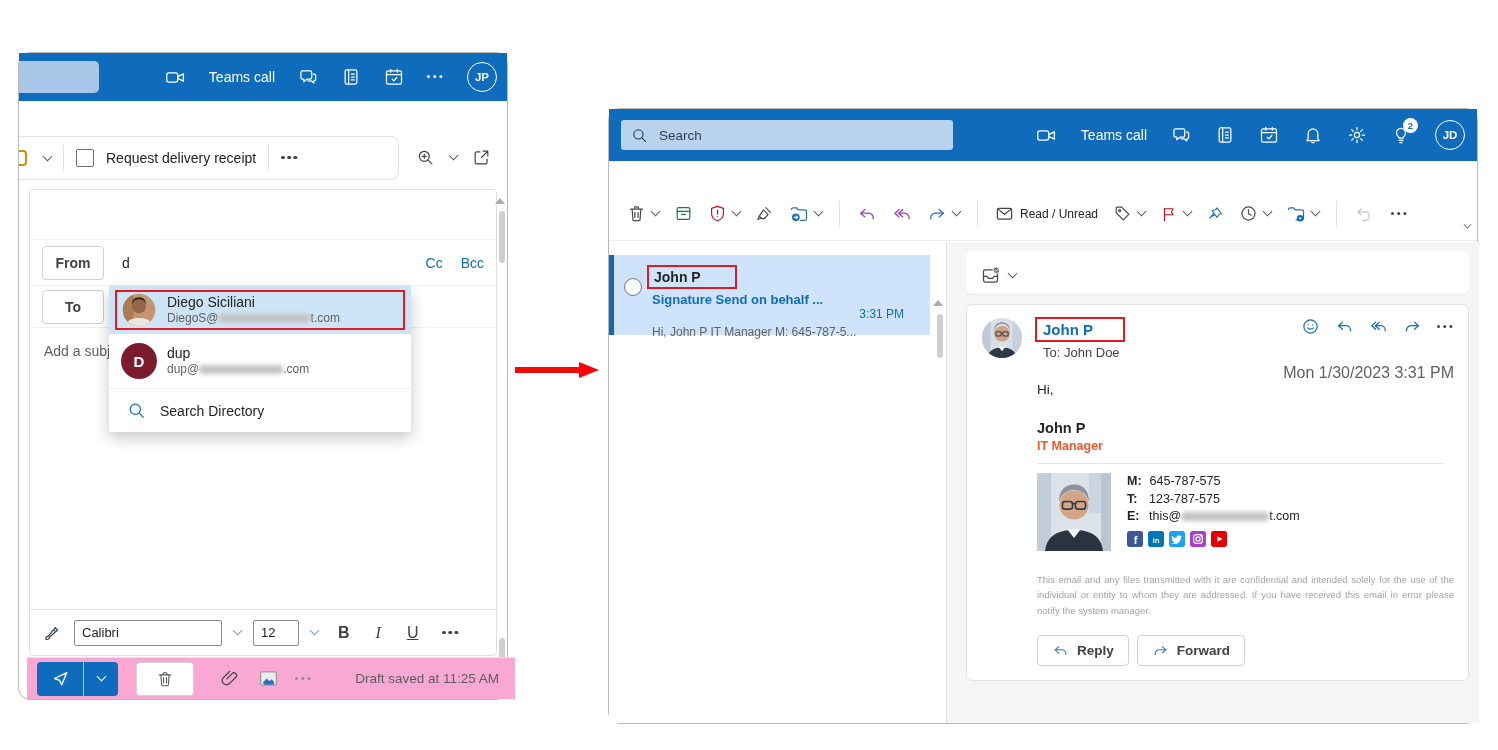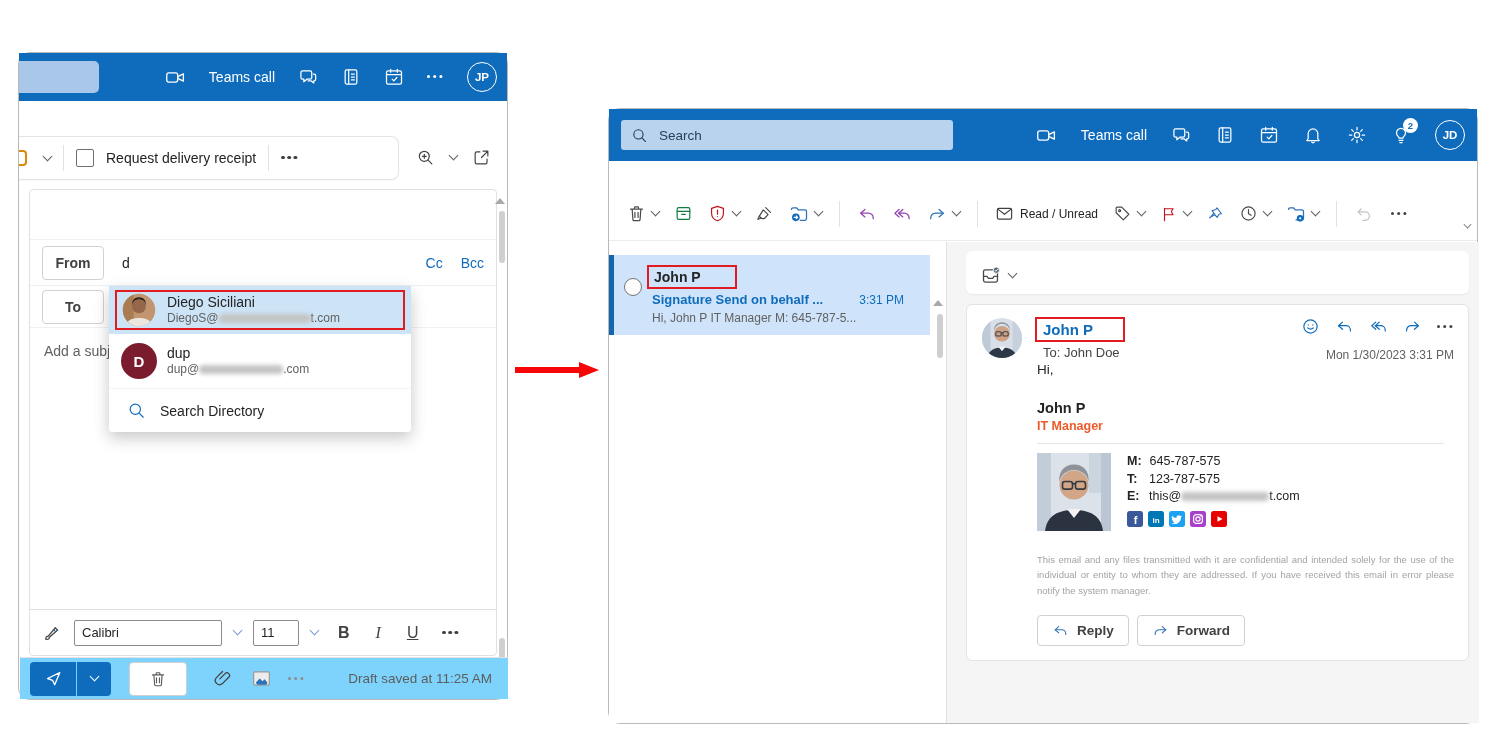--- a/index.html
+++ b/index.html
@@ -60,21 +60,21 @@
     display:flex;align-items:center;gap:12px;padding:0 12px;color:#424242;}
   .font-box{width:148px;height:26px;border:1px solid #8a8a8a;border-radius:2px;font-size:13px;
     color:#242424;display:flex;align-items:center;padding:0 7px;}
   .size-box{width:46px;height:26px;border:1px solid #8a8a8a;border-radius:2px;font-size:13px;
     color:#242424;display:flex;align-items:center;padding:0 7px;}
   .chev-blue{color:#7a9fd4;}
   .fmt-b{font-weight:bold;font-size:16px;color:#424242;}
   .fmt-i{font-style:italic;font-size:16px;font-family:"Liberation Serif",serif;color:#424242;}
   .fmt-u{text-decoration:underline;font-size:16px;color:#424242;}
 
-  .send-bar{position:absolute;left:1px;bottom:0;width:100%;height:42px;background:#7dd3fc;
+  .send-bar{position:absolute;left:8px;bottom:0;width:100%;height:42px;background:#f9a8d4;
     border-top:1px solid #e3e3e3;display:flex;align-items:center;padding:0 10px;gap:0;}
   .send-btn{width:46px;height:34px;background:#0f6cbd;border-radius:4px 0 0 4px;display:flex;
     align-items:center;justify-content:center;color:#fff;}
   .send-chev{width:34px;height:34px;background:#0f6cbd;border-radius:0 4px 4px 0;margin-left:1px;
     display:flex;align-items:center;justify-content:center;}
   .send-chev .chev{color:#fff;}
   .discard-btn{width:58px;height:34px;background:#fff;border:1px solid #d1d1d1;border-radius:4px;
     margin-left:18px;display:flex;align-items:center;justify-content:center;color:#5a5a5a;}
   .draft-txt{margin-left:auto;font-size:13.5px;color:#5d5d5d;padding-right:6px;white-space:nowrap;}
 
@@ -128,41 +128,41 @@
     background:#0f6cbd;border-radius:2px;}
   .tab.other{color:#616161;}
   .filter{margin-left:auto;display:flex;align-items:center;gap:7px;color:#424242;font-size:14px;}
   .mail-item{margin-top:3px;height:80px;background:#cfe4fa;border-left:5px solid #1467af;
     display:flex;align-items:flex-start;padding:10px 26px 0 10px;gap:10px;width:321px;}
   .unread-dot{width:18px;height:18px;border-radius:50%;border:1px solid #767676;background:#fdfdfd;
     flex:none;margin-top:13px;}
   .mi-body{flex:1;min-width:0;}
   .mi-sender{display:inline-block;font-size:14px;font-weight:bold;color:#242424;
     padding:2px 34px 2px 5px;margin-left:-5px;}
-  .mi-row2{display:flex;align-items:baseline;margin-top:3px;}
+  .mi-row2{display:flex;align-items:baseline;margin-top:3px;flex-direction:column;}
   .mi-subject{font-size:13px;font-weight:bold;color:#0f6cbd;white-space:nowrap;}
   .mi-time{margin-left:auto;font-size:12px;color:#0f6cbd;white-space:nowrap;}
   .mi-preview{font-size:12px;color:#616161;margin-top:4px;white-space:nowrap;}
 
   .readpane{flex:1;background:#f5f5f5;border-left:1px solid #e0e0e0;padding:9px 10px 0 19px;}
   .title-card{background:#fff;border-radius:6px;padding:9px 14px 8px;box-shadow:0 1px 2px rgba(0,0,0,.06);}
   .tc-row{display:flex;align-items:flex-start;}
   .rp-subject{font-size:19.5px;font-weight:bold;color:#2b2b2b;flex:1;letter-spacing:.1px;}
   .tc-zoom{display:flex;align-items:center;gap:9px;color:#424242;margin-top:6px;}
   .tc-icons{display:flex;align-items:center;gap:8px;margin-top:5px;color:#494949;}
 
   .msg-card{margin-top:10px;background:#fff;border:1px solid #e3e3e3;border-radius:6px;
     padding:12px 14px 14px;}
   .msg-head{display:flex;align-items:flex-start;gap:12px;}
   .mh-mid{flex:1;}
   .mh-name{display:inline-block;font-size:15px;font-weight:bold;color:#0f6cbd;padding:2px 30px 2px 6px;}
   .mh-to{font-size:13px;color:#424242;margin-top:3px;margin-left:8px;}
   .mh-right{text-align:right;}
   .mh-icons{display:flex;align-items:center;gap:15px;justify-content:flex-end;color:#0f6cbd;}
-  .mh-date{font-size:12px;color:#616161;margin-top:12px;white-space:nowrap;}
+  .mh-date{font-size:16px;color:#616161;margin-top:28px;white-space:nowrap;}
   .msg-body{margin-left:56px;margin-top:0;}
   .greet{font-size:13.5px;color:#242424;}
   .sig-name{font-size:14.5px;font-weight:bold;color:#242424;margin-top:23px;}
   .sig-title{font-size:12.5px;font-weight:bold;color:#ed5a29;margin-top:3px;}
   .sig-hr{border:none;border-top:1px solid #e6e6e6;margin:10px 10px 9px 0;}
   .sig-row{display:flex;gap:16px;}
   .contact-line{font-size:12.5px;color:#242424;line-height:17.5px;display:flex;gap:8px;}
   .contact-line b{min-width:14px;display:inline-block;}
   .social{display:flex;gap:5px;margin-top:5px;}
   .social .sq{width:16px;height:16px;border-radius:2px;flex:none;}
@@ -259,21 +259,21 @@
     </div>
     <div class="fmt-bar">
       <span>
         <svg class="s" width="20" height="20" viewBox="0 0 24 24">
             <path d="M4.5 19.5c0-2.8 1-3.8 3-3.8l8.5-10 2.8 2.8-10 8.5c0 2-1 3-4.3 2.5z"></path>
             <path d="M14.5 8.5l1.5 1.5" stroke="#0f6cbd"></path>
           </svg>
       </span>
       <span class="font-box">Calibri</span>
       <span class="chev chev-blue"></span>
-      <span class="size-box">11</span>
+      <span class="size-box">12</span>
       <span class="chev chev-blue"></span>
       <span class="fmt-b" style="margin-left:8px">B</span>
       <span class="fmt-i" style="margin-left:14px">I</span>
       <span class="fmt-u" style="margin-left:14px">U</span>
       <span class="dots" style="margin-left:12px"></span>
     </div>
   </div>
 
   <div class="dropdown">
     <div class="sugg1">

